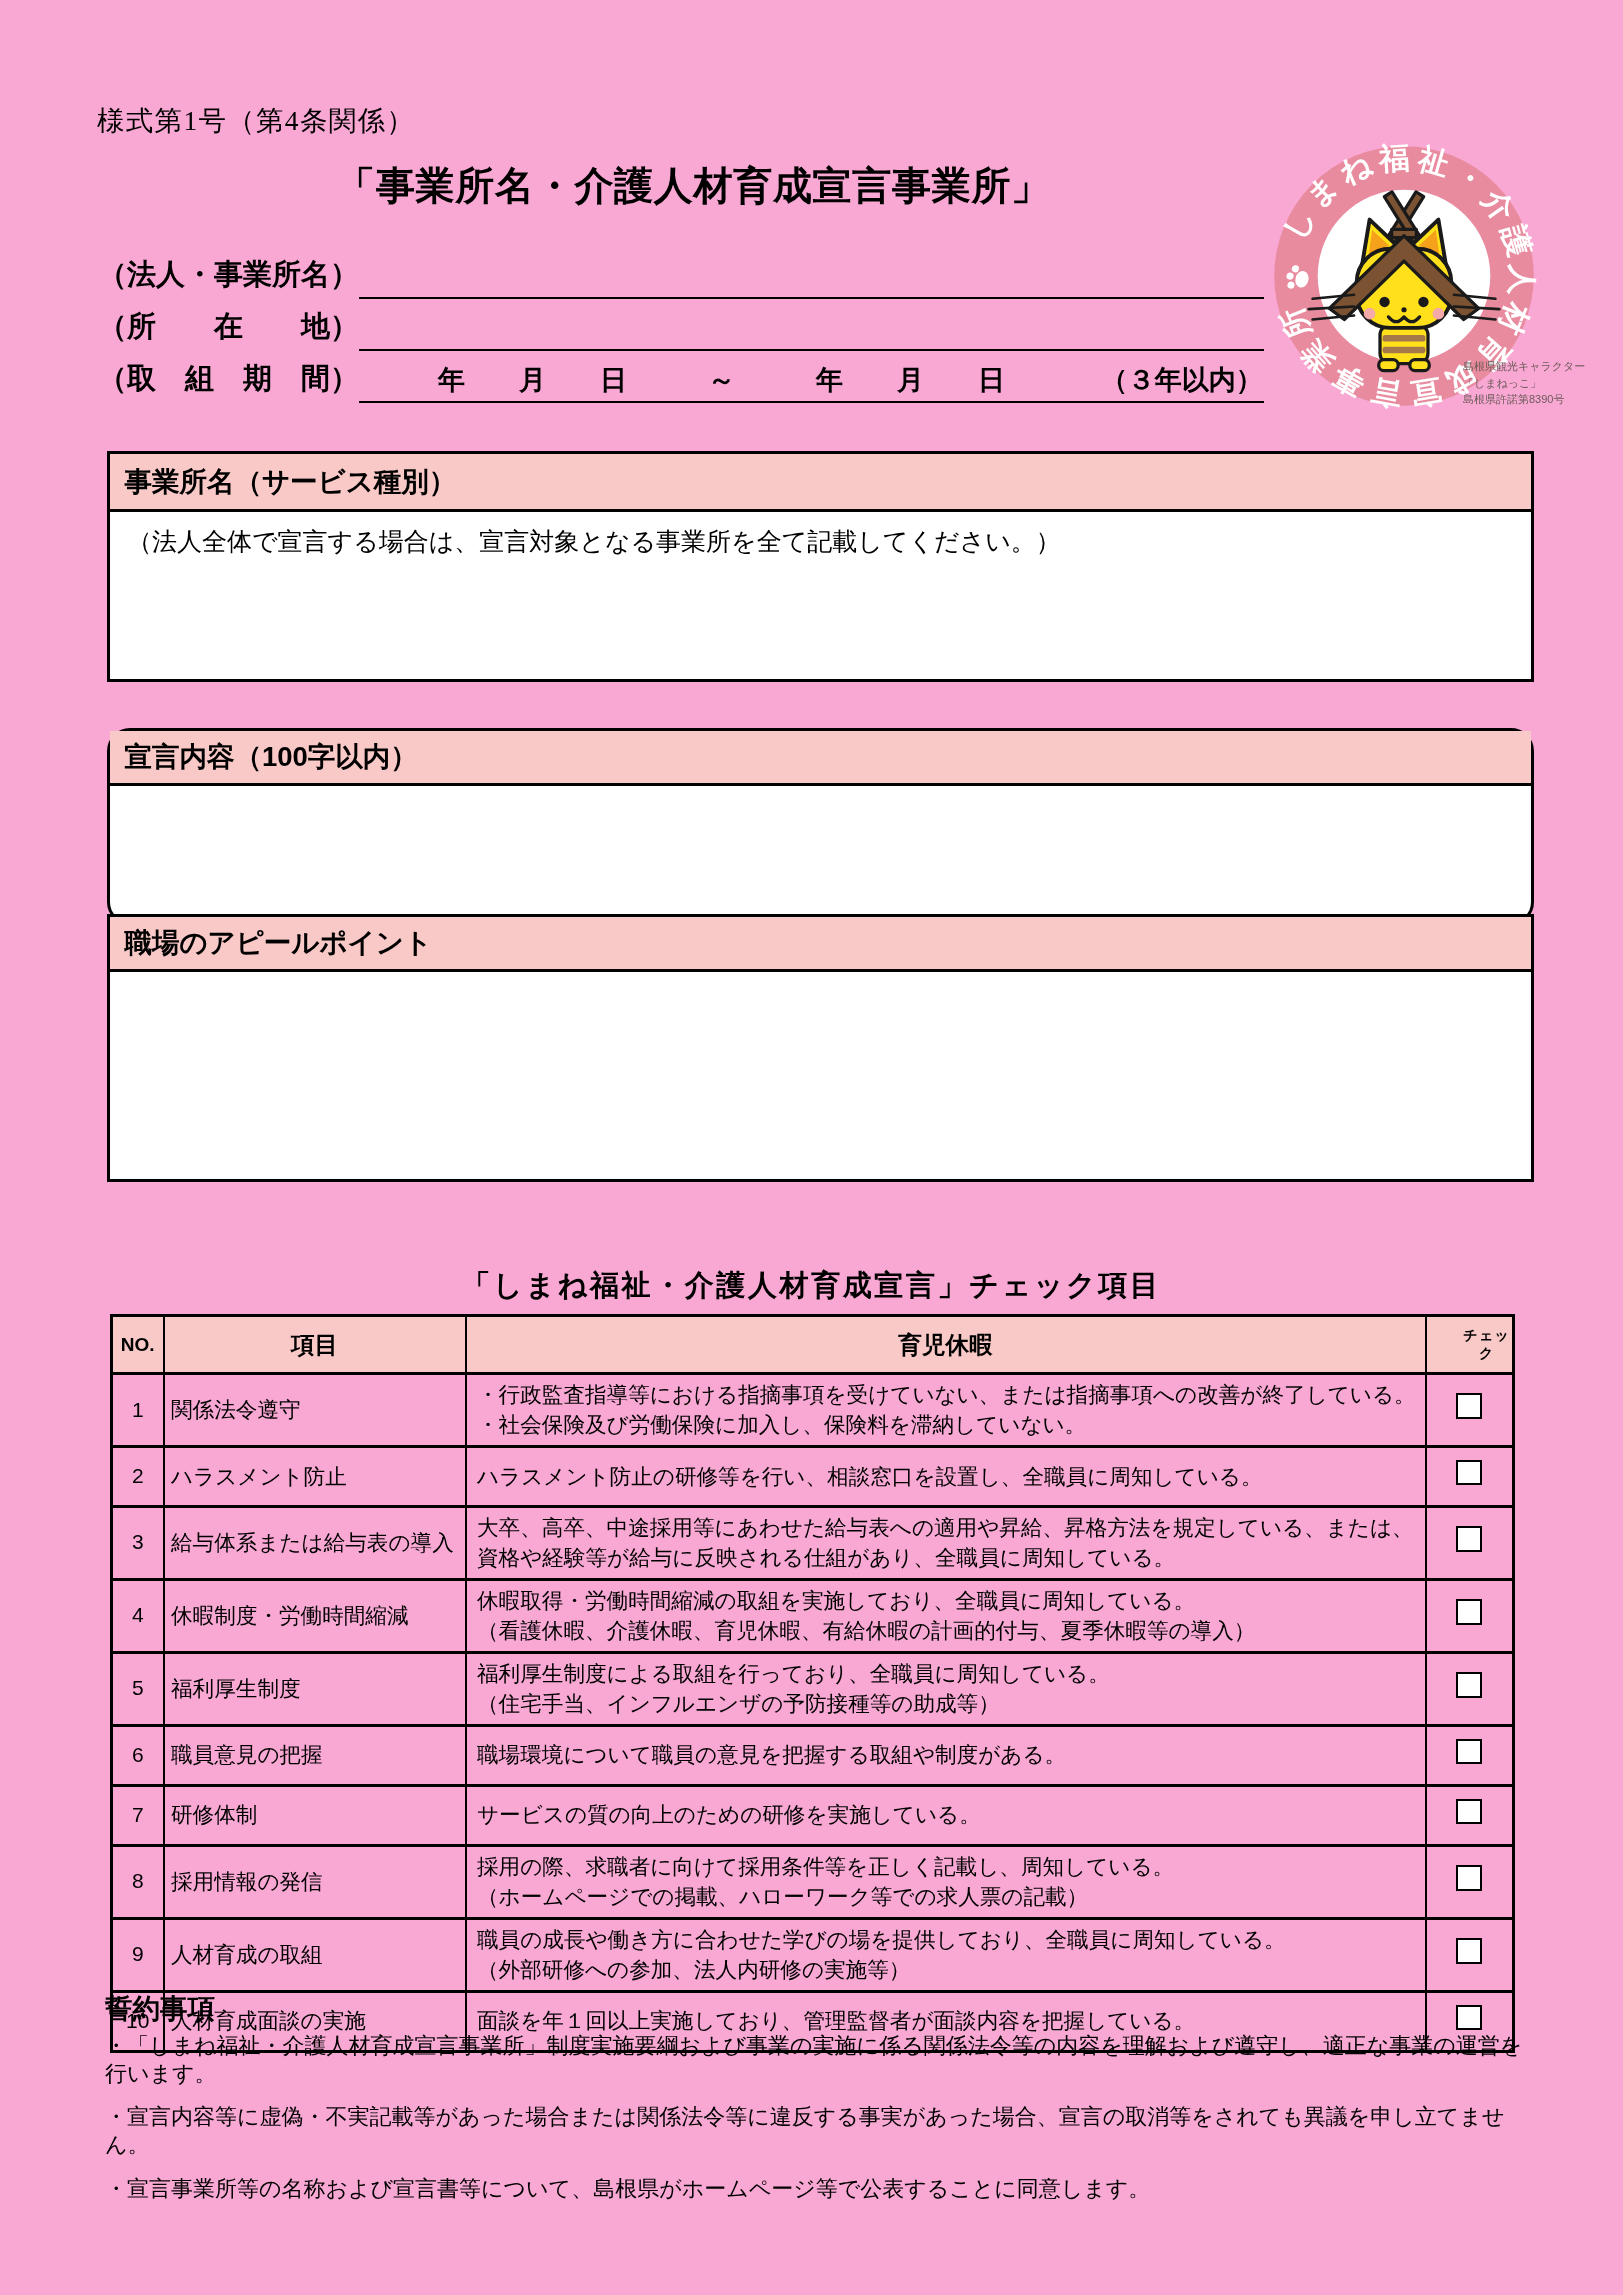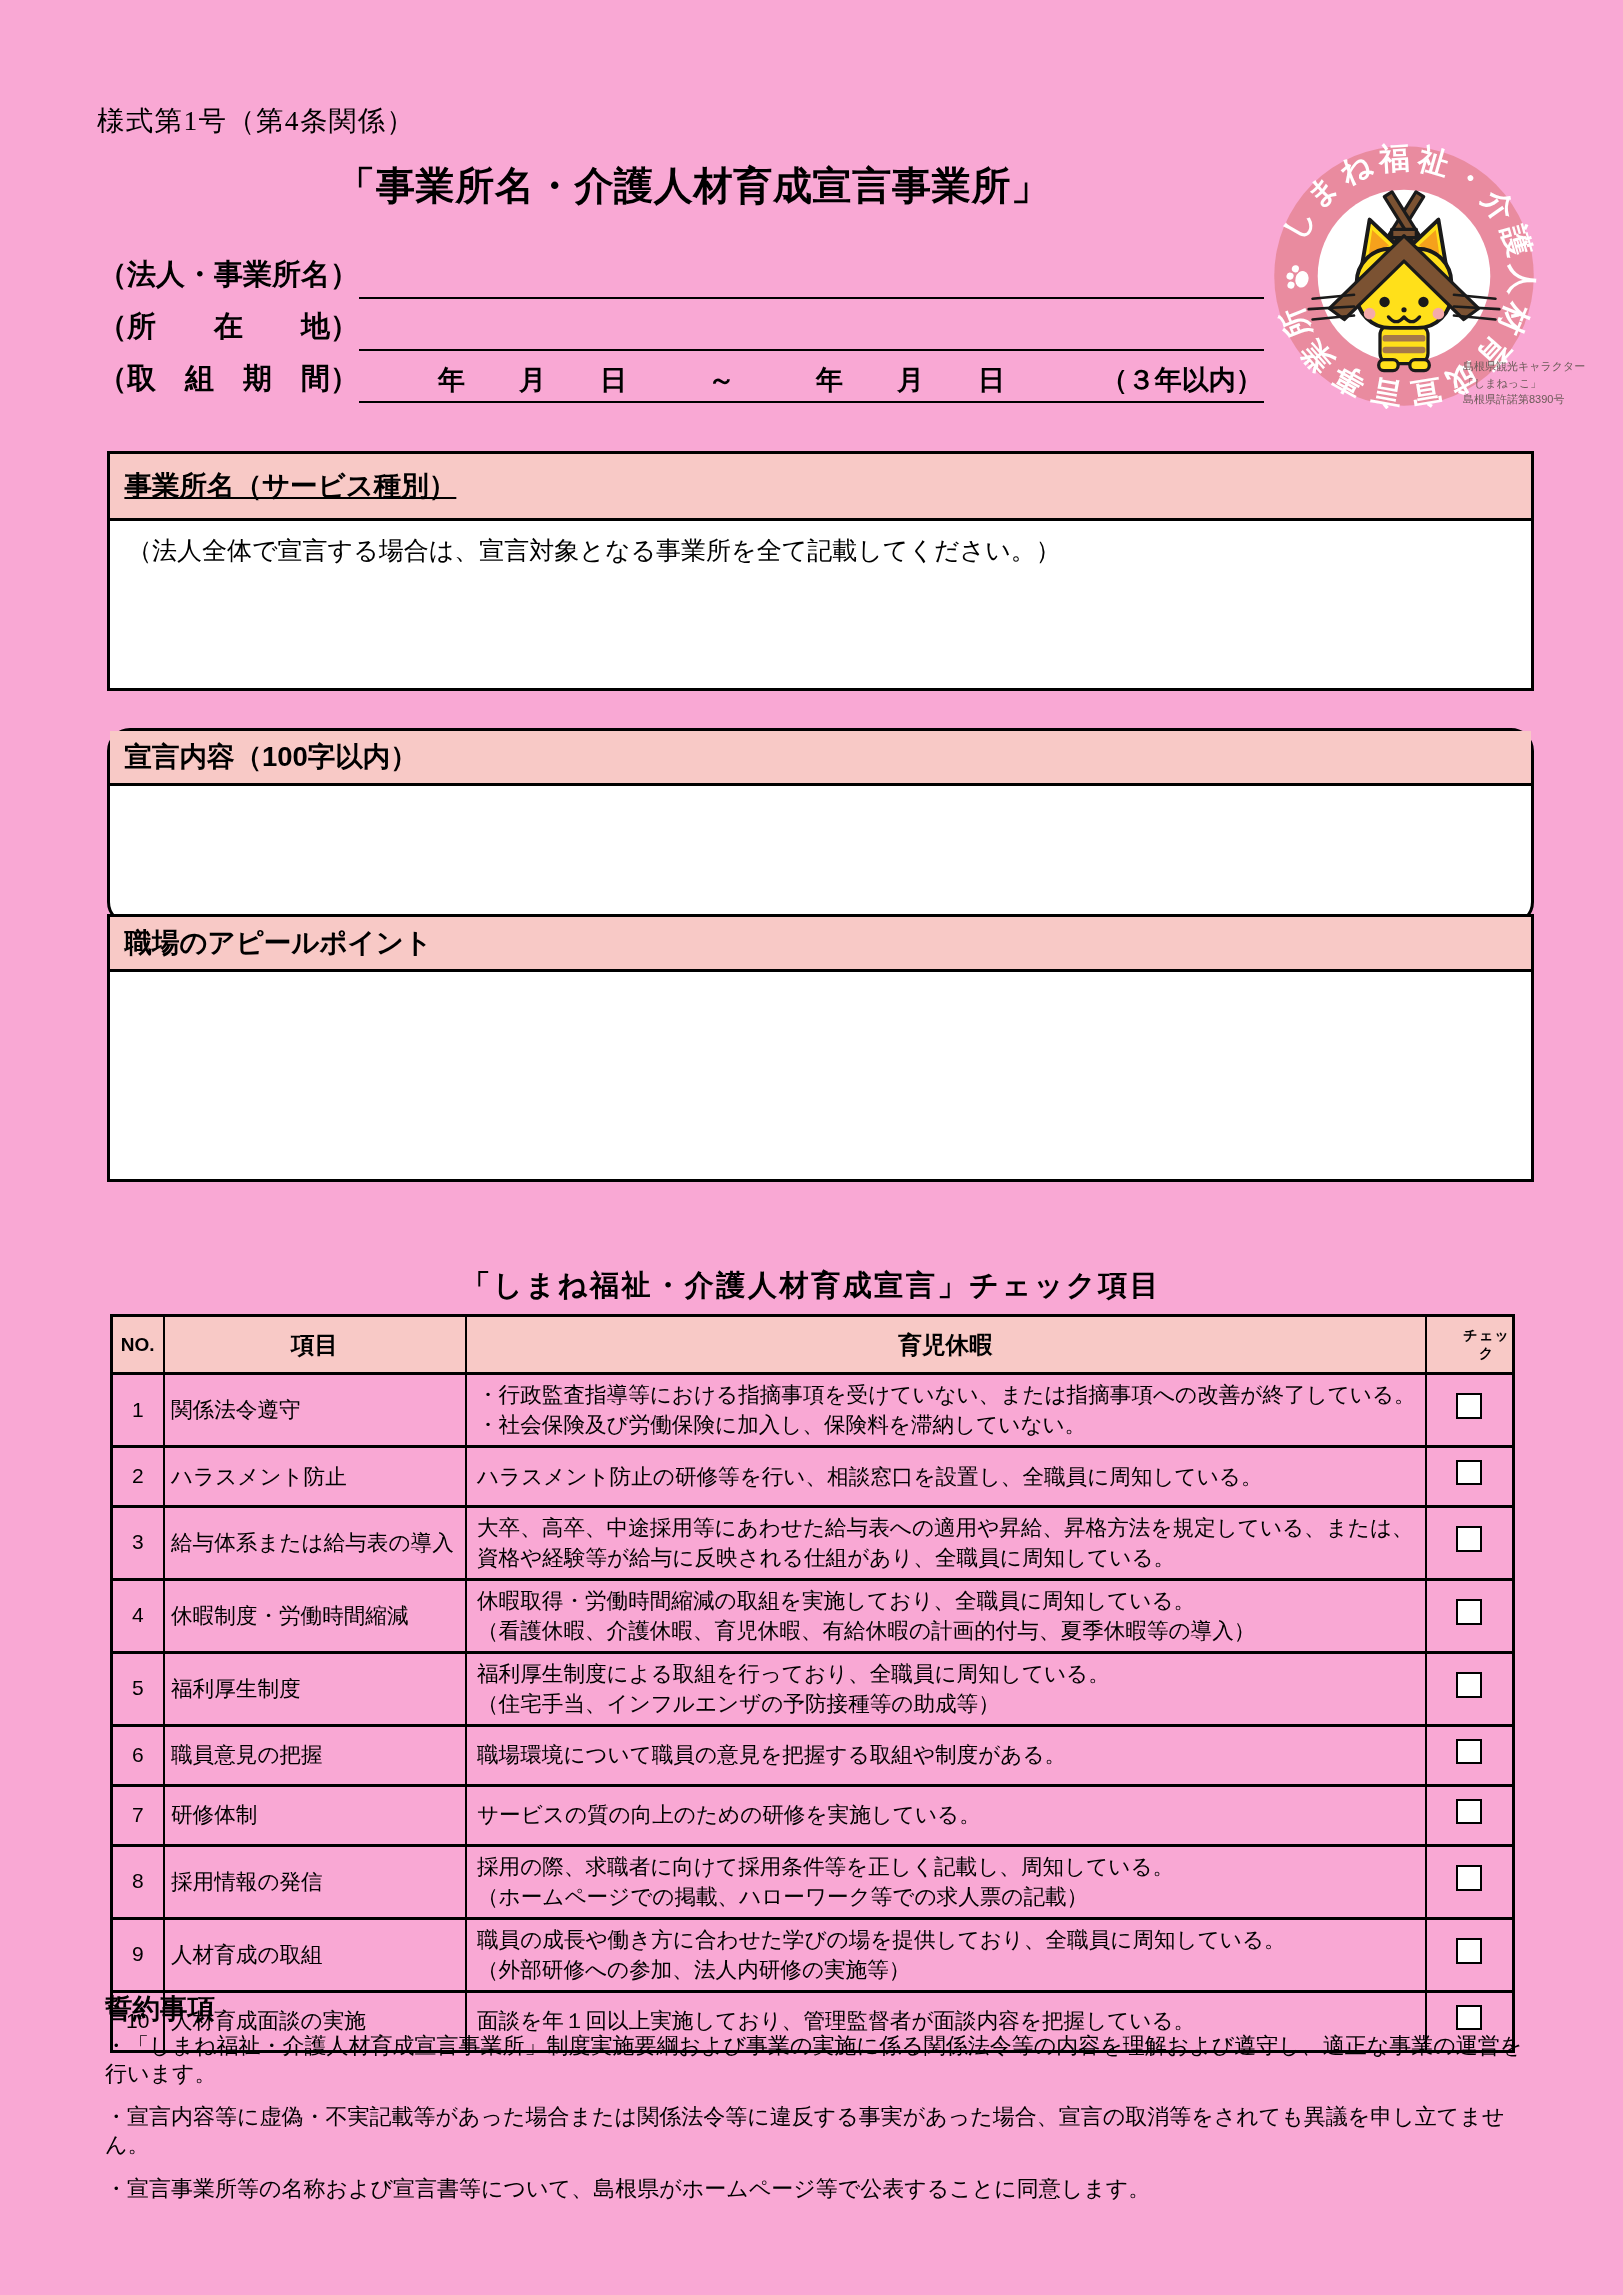--- a/index.html
+++ b/index.html
@@ -42,21 +42,21 @@
     position:absolute; left:107px; width:1427px; box-sizing:border-box;
     border:3.3px solid #000; background:#fff;
   }
   .box-header {
     background:#f8c9c6; border-bottom:3.3px solid #000;
     font-size:27.5px; font-weight:bold; display:flex; align-items:center;
     padding-left:14.4px; box-sizing:border-box;
   }
   .box-body { font-size:25px; padding:13px 17px; box-sizing:border-box; }
   #box-offices { top:451px; }
-  #box-offices .box-header { height:67px;text-decoration:underline; }
+  #box-offices .box-header { height:58px; }
   #box-offices .box-body   { height:167px; }
   #box-declaration { top:728px;border-radius:23px; }
   #box-declaration .box-header { height:55px; }
   #box-declaration .box-body   { height:136px; }
   #box-appeal { top:914px; }
   #box-appeal .box-header { height:55px; }
   #box-appeal .box-body   { height:207px; }
   
   .table-title {
     position:absolute; top:1266px; left:0; right:0; text-align:center;

